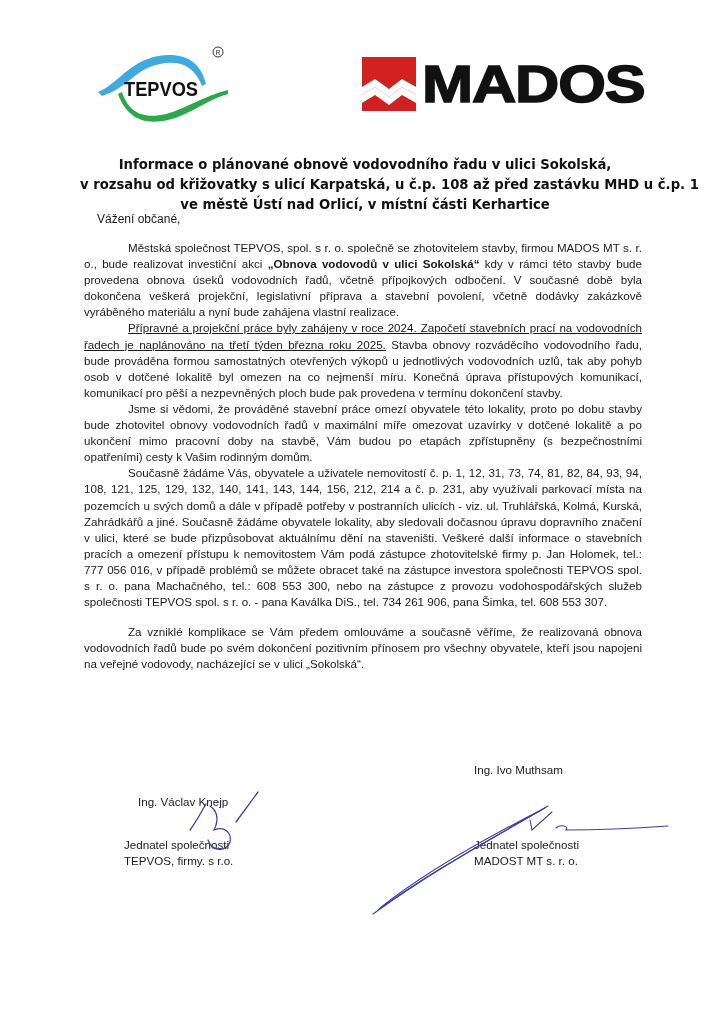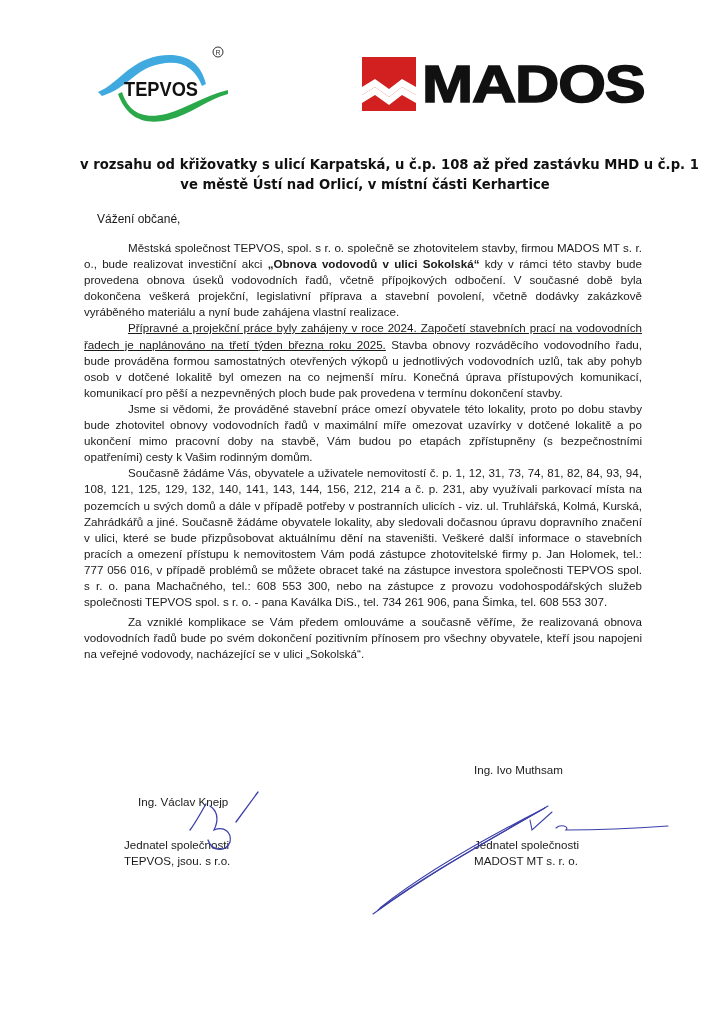--- a/index.html
+++ b/index.html
@@ -21,21 +21,21 @@
       text-align: center; font-family: "DejaVu Sans", sans-serif; font-weight: bold;
       font-size: 13.2px; line-height: 20px; color: #111;
     }
     .title div { white-space: nowrap; }
     .greeting { position: absolute; left: 84px; top: 212px; font-size: 12px; margin-left: 13px; }
     .body-text {
       position: absolute; left: 84px; top: 240px; width: 558px;
       font-size: 11.6px; line-height: 16.1px; text-align: justify;
     }
     .body-text p { margin: 0; text-indent: 44px; }
-    .body-text p.gap { margin-top: 4px; }
+    .body-text p.gap { margin-top: 14px; }
     .u { text-decoration: underline; }
     .b { font-weight: bold; }
     .sig { position: absolute; font-size: 11.6px; line-height: 16px; }
     .sig-left-name { left: 138px; top: 794px; }
     .sig-left-role { left: 124px; top: 837px; }
     .sig-right-name { left: 474px; top: 762px; }
     .sig-right-role { left: 474px; top: 837px; }
     .signature-svg { position: absolute; left: 0; top: 0; width: 724px; height: 1024px; pointer-events: none; }
   </style>
 </head>
@@ -55,20 +55,21 @@
   <svg class="mados-mark" viewBox="0 0 54 54">
     <rect x="0" y="0" width="54" height="54" fill="#d21f1f"></rect>
     <polygon points="0,30 13,22 27,32 40,22 54,30 54,38 40,30 27,40 13,30 0,38" fill="#ffffff"></polygon>
     <polygon points="0,46 13,38 27,48 40,38 54,46 54,54 0,54" fill="#d21f1f"></polygon>
     <polygon points="0,38 13,30 27,40 40,30 54,38 54,46 40,38 27,48 13,38 0,46" fill="#ffffff"></polygon>
   </svg>
   <span class="mados-word">MADOS</span>
 </div>
 
 <div class="title">
+  <div>Informace o plánované obnově vodovodního řadu v ulici Sokolská,</div>
   <div>v rozsahu od křižovatky s ulicí Karpatská, u č.p. 108 až před zastávku MHD u č.p. 1</div>
   <div>ve městě Ústí nad Orlicí, v místní části Kerhartice</div>
 </div>
 
 <div class="greeting">Vážení občané,</div>
 
 <div class="body-text">
   <p>
     <span>Městská společnost TEPVOS, spol. s r. o. společně se zhotovitelem stavby, firmou MADOS MT s. r. o., bude realizovat investiční akci </span><span class="b">„Obnova vodovodů v ulici Sokolská“</span><span> kdy v rámci této stavby bude provedena obnova úseků vodovodních řadů, včetně přípojkových odbočení. V současné době byla dokončena veškerá projekční, legislativní příprava a stavební povolení, včetně dodávky zakázkově vyráběného materiálu a nyní bude zahájena vlastní realizace.</span>
   </p>
@@ -76,21 +77,21 @@
     <span class="u">Přípravné a projekční práce byly zahájeny v roce 2024. Započetí stavebních prací na vodovodních řadech je naplánováno na třetí týden března roku 2025.</span><span> Stavba obnovy rozváděcího vodovodního řadu, bude prováděna formou samostatných otevřených výkopů u jednotlivých vodovodních uzlů, tak aby pohyb osob v dotčené lokalitě byl omezen na co nejmenší míru. Konečná úprava přístupových komunikací, komunikací pro pěší a nezpevněných ploch bude pak provedena v termínu dokončení stavby.</span>
   </p>
   <p>Jsme si vědomi, že prováděné stavební práce omezí obyvatele této lokality, proto po dobu stavby bude zhotovitel obnovy vodovodních řadů v maximální míře omezovat uzavírky v dotčené lokalitě a po ukončení mimo pracovní doby na stavbě, Vám budou po etapách zpřístupněny (s bezpečnostními opatřeními) cesty k Vašim rodinným domům.</p>
   <p>Současně žádáme Vás, obyvatele a uživatele nemovitostí č. p. 1, 12, 31, 73, 74, 81, 82, 84, 93, 94, 108, 121, 125, 129, 132, 140, 141, 143, 144, 156, 212, 214 a č. p. 231, aby využívali parkovací místa na pozemcích u svých domů a dále v případě potřeby v postranních ulicích - viz. ul. Truhlářská, Kolmá, Kurská, Zahrádkářů a jiné. Současně žádáme obyvatele lokality, aby sledovali dočasnou úpravu dopravního značení v ulici, které se bude přizpůsobovat aktuálnímu dění na staveništi. Veškeré další informace o stavebních pracích a omezení přístupu k nemovitostem Vám podá zástupce zhotovitelské firmy p. Jan Holomek, tel.: 777 056 016, v případě problémů se můžete obracet také na zástupce investora společnosti TEPVOS spol. s r. o. pana Machačného, tel.: 608 553 300, nebo na zástupce z provozu vodohospodářských služeb společnosti TEPVOS spol. s r. o. - pana Kaválka DiS., tel. 734 261 906, pana Šimka, tel. 608 553 307.</p>
   <p class="gap">Za vzniklé komplikace se Vám předem omlouváme a současně věříme, že realizovaná obnova vodovodních řadů bude po svém dokončení pozitivním přínosem pro všechny obyvatele, kteří jsou napojeni na veřejné vodovody, nacházející se v ulici „Sokolská“.</p>
 </div>
 
 <div class="sig sig-left-name">Ing. Václav Knejp</div>
 <div class="sig sig-left-role">
   <div>Jednatel společnosti</div>
-  <div>TEPVOS, jsou. s r.o.</div>
+  <div>TEPVOS, firmy. s r.o.</div>
 </div>
 <div class="sig sig-right-name">Ing. Ivo Muthsam</div>
 <div class="sig sig-right-role">
   <div>Jednatel společnosti</div>
   <div>MADOST MT s. r. o.</div>
 </div>
 
 <svg class="signature-svg" viewBox="0 0 724 1024">
   <g fill="none" stroke="#3b3fa8" stroke-width="1.3" stroke-linecap="round">
     <path d="M258 792 L 236 822"></path>

